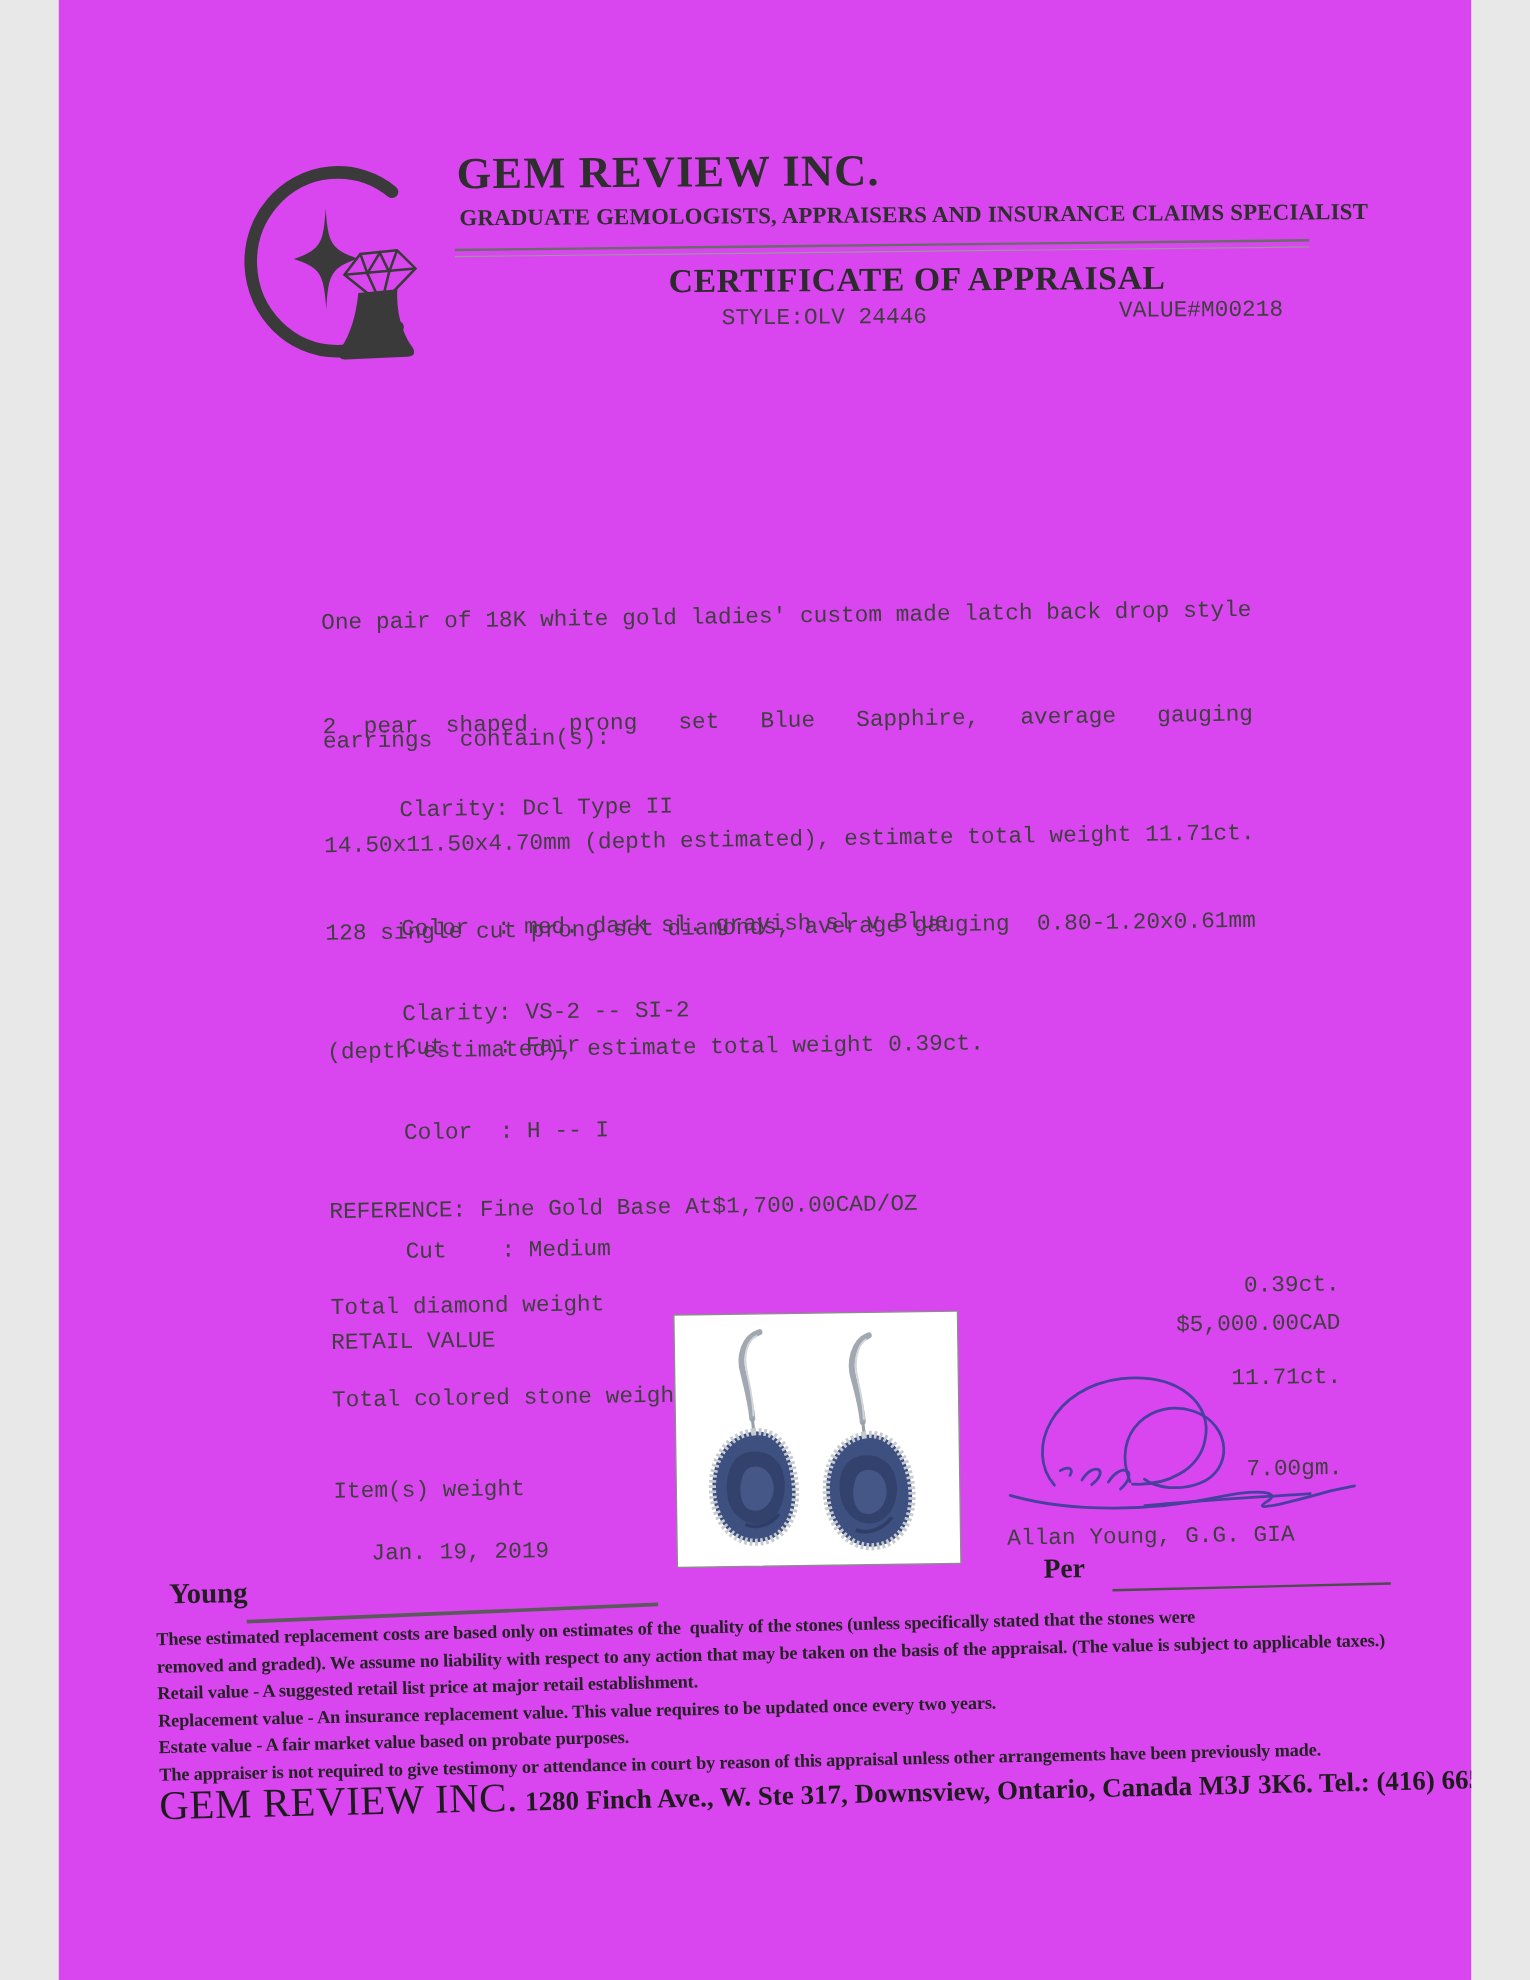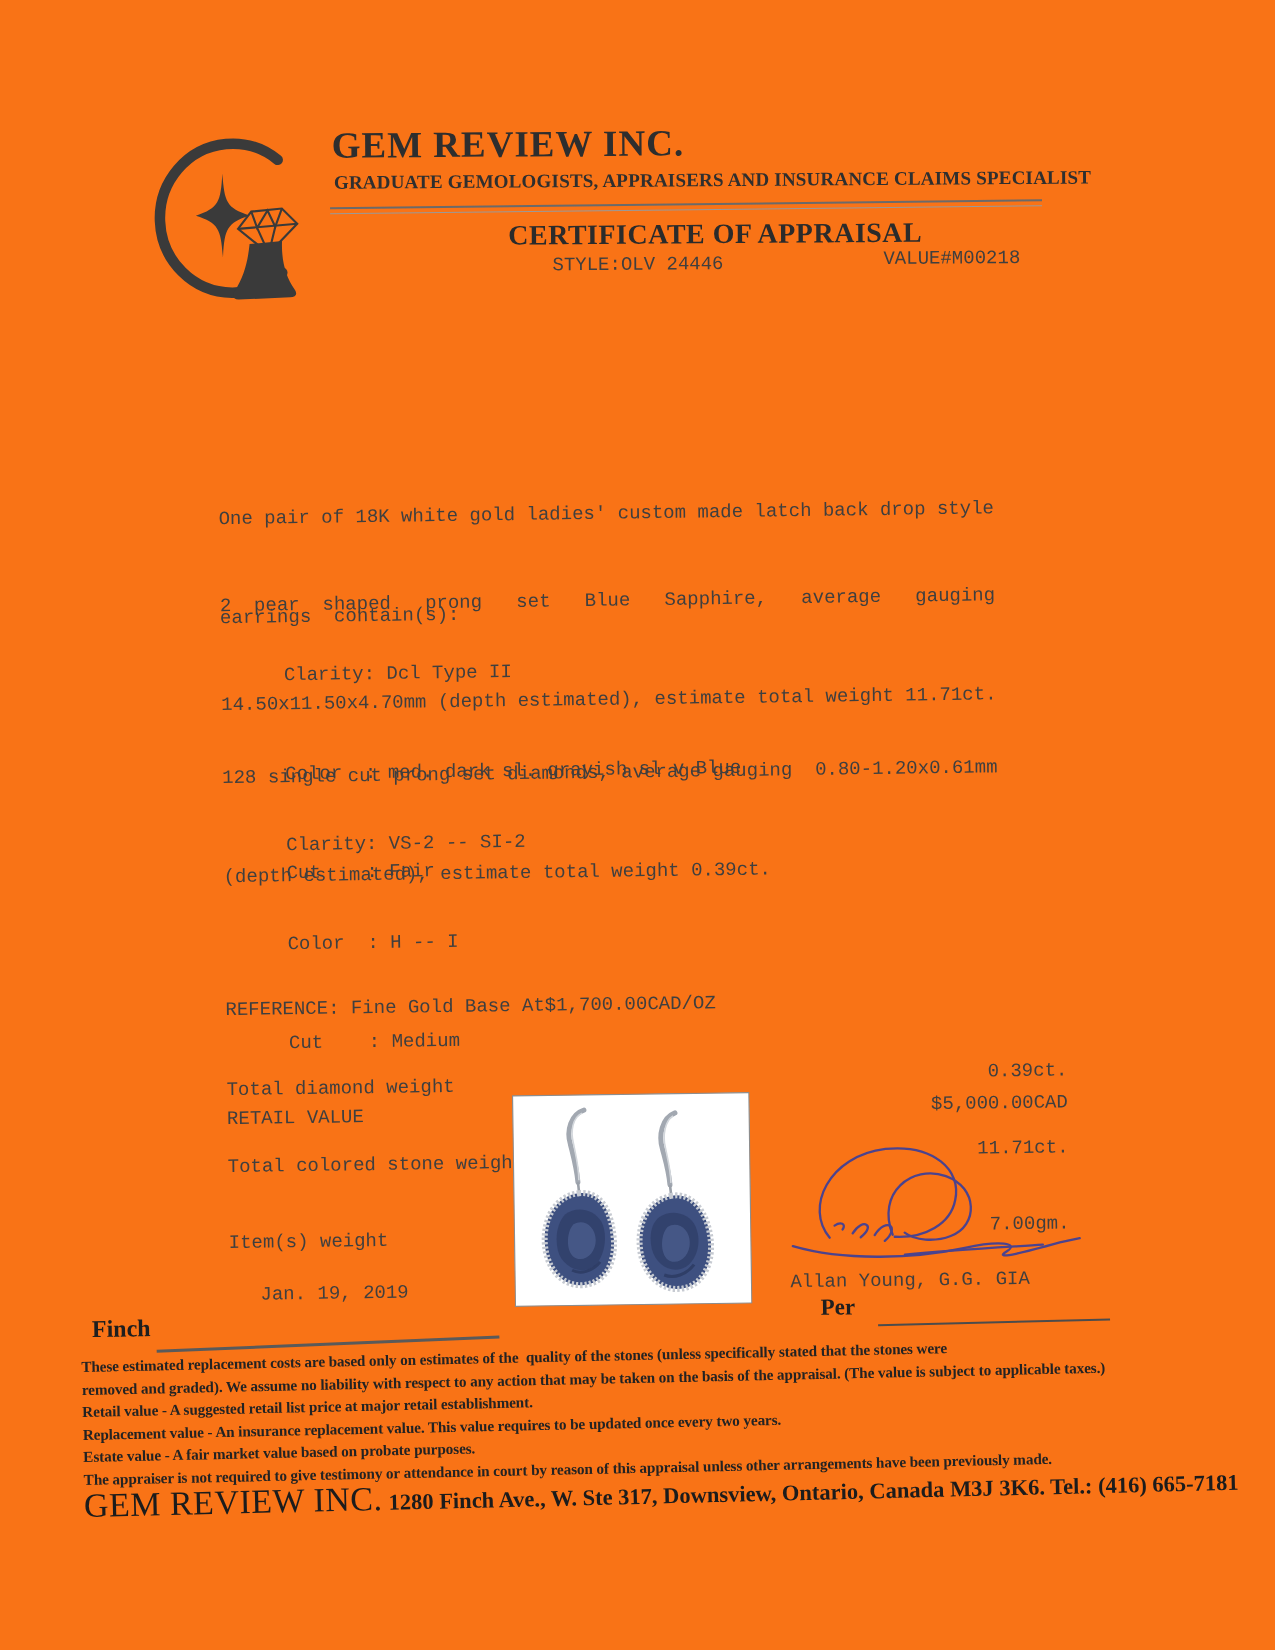--- a/index.html
+++ b/index.html
@@ -1,20 +1,20 @@
 <!DOCTYPE html>
 <html><head>
 <meta charset="utf-8">
 <style>
   html,body{margin:0;padding:0;background:#e8e8e8;}
   .page{
     position:relative;
-    width:1275px;height:1650px;
+    width:1177px;height:1650px;
     margin:0 auto;
-    background:#f97316;
+    background:#d946ef;
     overflow:hidden;
     font-family:"Liberation Serif", serif;
     color:#2d2d2d;
   }
   .abs{position:absolute;}
   
   .header{position:absolute;left:0;top:0;width:1275px;height:320px;transform:rotate(-0.4deg);transform-origin:300px 200px;}
   .logo{left:136px;top:131px;width:196px;height:172px;}
   .company{left:332px;top:124px;font-size:37px;font-weight:bold;letter-spacing:1px;color:#2e2e2e;white-space:pre;}
   .tagline{left:334px;top:172px;font-size:19px;font-weight:bold;letter-spacing:.2px;color:#2f2f2f;white-space:pre;}
@@ -163,21 +163,21 @@
         <path d="M 60,88 c 6,-4 12,-2 8,4"></path>
         <path d="M 18,108 C 70,124 140,122 190,112 C 225,105 245,108 232,116 C 215,126 255,116 285,108 L 305,104"></path>
         <path d="M 130,118 C 180,114 230,112 268,110"></path>
       </g>
     </svg>
 
     <div class="abs mono appraiser">Allan Young, G.G. GIA</div>
     <div class="abs per-label">Per</div>
     <div class="abs per-line"></div>
 
-    <div class="abs date-label">Finch</div>
+    <div class="abs date-label">Young</div>
     <div class="abs date-line"></div>
   </div>
 
   <div class="legal">
     <div class="legal-line">These estimated replacement costs are based only on estimates of the  quality of the stones (unless specifically stated that the stones were</div>
     <div class="legal-line">removed and graded). We assume no liability with respect to any action that may be taken on the basis of the appraisal. (The value is subject to applicable taxes.)</div>
     <div class="legal-line">Retail value - A suggested retail list price at major retail establishment.</div>
     <div class="legal-line">Replacement value - An insurance replacement value. This value requires to be updated once every two years.</div>
     <div class="legal-line">Estate value - A fair market value based on probate purposes.</div>
     <div class="legal-line">The appraiser is not required to give testimony or attendance in court by reason of this appraisal unless other arrangements have been previously made.</div>

